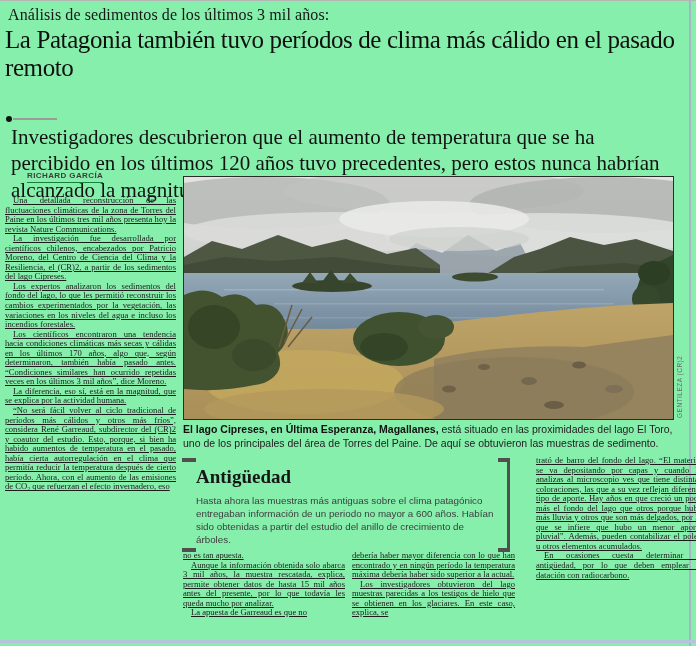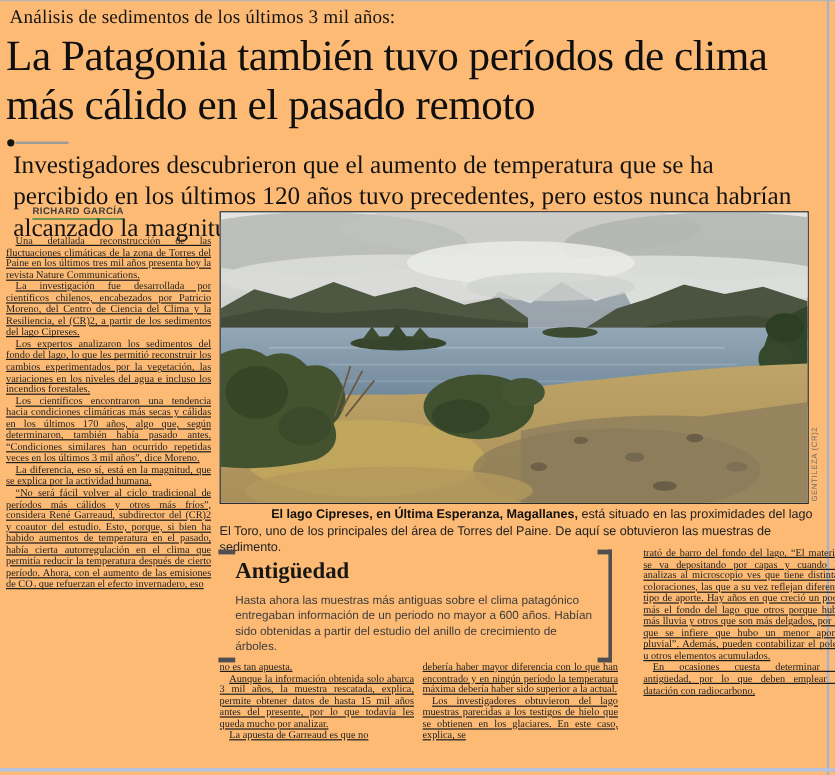--- a/index.html
+++ b/index.html
@@ -1,27 +1,27 @@
 <!DOCTYPE html>
 <html><head>
 <meta charset="utf-8">
 <style>
   html,body{margin:0;padding:0;background:#ffffff;}
   .page{
-    position:relative;width:696px;height:646px;background:#fdba74;
+    position:relative;width:696px;height:646px;background:#86efac;
     font-family:"Liberation Serif", serif;color:#1a1a1a;overflow:hidden;
   }
   .rule-top{position:absolute;left:0;top:0;width:696px;height:1px;background:#b5b5b3;}
   .rule-right{position:absolute;left:689px;top:0;width:2px;height:646px;background:#a9b2c9;}
   .rule-bottom{position:absolute;left:0;top:640px;width:696px;height:3px;background:#b7c3dc;}
 
   .kicker{position:absolute;left:8px;top:6px;font-size:16px;letter-spacing:0.1px;color:#161616;}
   .headline{
     position:absolute;left:5px;top:26px;width:688px;margin:0;
-    font-size:36px;line-height:1.13;font-weight:normal;letter-spacing:-0.4px;color:#0f0f0f;
+    font-size:25px;line-height:1.13;font-weight:normal;letter-spacing:-0.4px;color:#0f0f0f;
   }
   .deck-marker{position:absolute;left:6px;top:115px;width:60px;height:8px;}
   .deck-marker .dot{position:absolute;left:0;top:1px;width:6px;height:6px;border-radius:50%;background:#111;}
   .deck-marker .dash{position:absolute;left:7px;top:3px;width:44px;height:2px;background:#9a9a9a;}
   .deck{
     position:absolute;left:11px;top:124px;width:660px;margin:0;
     font-size:21px;line-height:1.26;color:#121212;
   }
   .byline{
     position:absolute;left:27px;top:171px;
@@ -44,21 +44,21 @@
   .photo svg{display:block;width:100%;height:100%;}
   .credit{
     position:absolute;left:676px;top:300px;height:118px;
     writing-mode:vertical-rl;transform:rotate(180deg);
     font-family:"Liberation Sans", sans-serif;font-size:6.5px;color:#6a6a6a;letter-spacing:0.5px;
   }
   .caption{
     position:absolute;left:183px;top:423px;width:505px;margin:0;
     font-family:"Liberation Sans", sans-serif;font-size:10.5px;line-height:13.5px;color:#222;
   }
-  .caption b{font-weight:bold;color:#111;margin-left:43px;}
+  .caption b{font-weight:bold;color:#111;}
 
   .infobox{position:absolute;left:183px;top:461px;width:327px;height:88px;}
   .infobox .corner-tl{position:absolute;left:-1px;top:-3px;width:14px;height:4px;background:#4f4f4f;}
   .infobox .corner-bl{position:absolute;left:-1px;bottom:-3px;width:14px;height:4px;background:#4f4f4f;}
   .infobox .bracket-r{
     position:absolute;right:0;top:-3px;bottom:-3px;width:9px;
     border-top:4px solid #4f4f4f;border-bottom:4px solid #4f4f4f;border-right:3px solid #4f4f4f;
   }
   .box-title{
     position:absolute;left:13px;top:5px;

